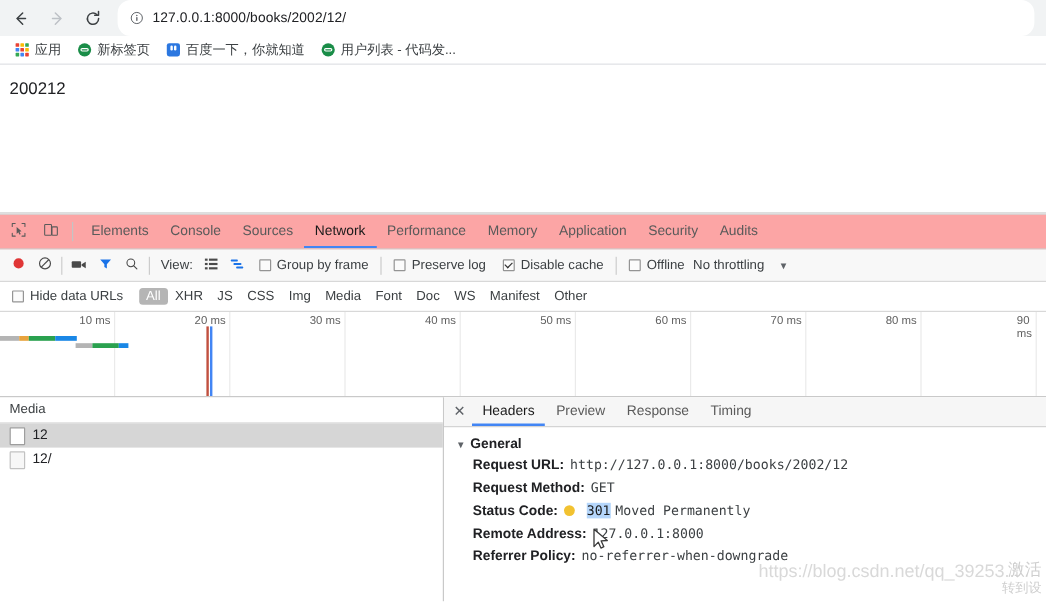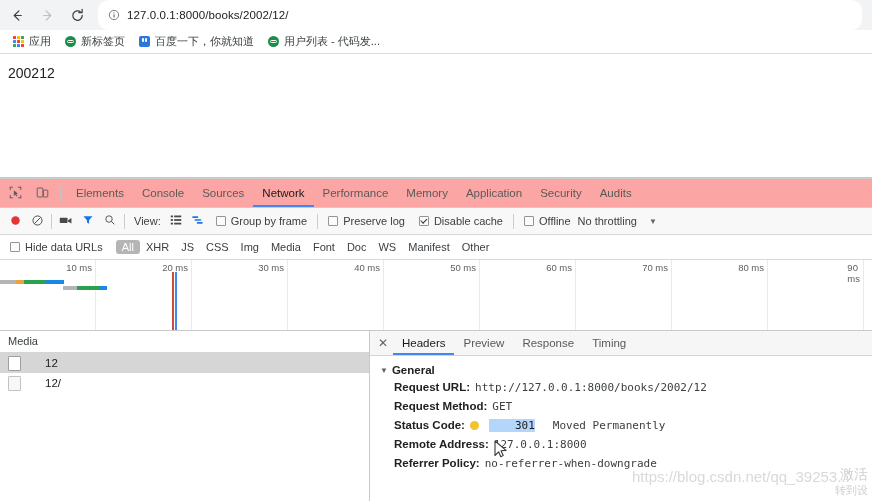--- a/index.html
+++ b/index.html
@@ -174,21 +174,21 @@
   .pane-left {
     width: 370px; border-right: 1px solid #c9c9c9;
     background: #ffffff; box-sizing: border-box;
   }
   .name-header {
     height: 21px; line-height: 21px; padding-left: 8px;
     font-size: 11px; color: #3c4043;
     border-bottom: 1px solid #d4d4d4; background: #ffffff;
   }
   .req-row {
-    height: 20px; display: flex; align-items: center; gap: 24px;
+    height: 20px; display: flex; align-items: center; gap: 6px;
     padding-left: 8px; font-size: 11.5px; color: #202124;
   }
   .req-row.selected { background: #d6d6d6; }
   .doc-ico {
     width: 11px; height: 13px; border: 1px solid #9e9e9e;
     background: #ffffff; border-radius: 1px; flex: none;
   }
   .doc-ico.dim { border-color: #c2c2c2; background: #f7f7f7; }
 
   .pane-right { flex: 1; background: #ffffff; position: relative; }
@@ -216,21 +216,21 @@
   .v {
     font-family: "DejaVu Sans Mono", monospace;
     font-size: 11px; color: #3c4043; margin-left: 5px;
     white-space: nowrap;
   }
   .status-dot {
     width: 9px; height: 9px; border-radius: 50%;
     background: #f2c230; display: inline-block; margin: 0 5px 0 5px;
     flex: none; align-self: center;
   }
-  .sel { background: #b5d6fb; color: #1a1a1a; padding-left: 26px; }
+  .sel { background: #b5d6fb; color: #1a1a1a; }
 
   .cursor-arrow { position: absolute; left: 494px; top: 440px; }
 
   .watermark {
     position: absolute; left: 632px; top: 468px;
     font-size: 15px; color: #d9d9d9;
     font-family: "Liberation Sans", sans-serif;
     white-space: nowrap; pointer-events: none;
   }
   .activate {
@@ -526,21 +526,21 @@
 
           <div class="kv">
             <span class="k">Request Method:</span>
             <span class="v">GET</span>
           </div>
 
           <div class="kv">
             <span class="k">Status Code:</span>
             <span class="status-dot"></span>
             <span class="v sel">301</span>
-            <span class="v" style="margin-left:18px;text-align:center;">Moved Permanently</span>
+            <span class="v" style="margin-left:4px;text-align:center;">Moved Permanently</span>
           </div>
 
           <div class="kv">
             <span class="k">Remote Address:</span>
             <span class="v">127.0.0.1:8000</span>
           </div>
 
           <div class="kv">
             <span class="k">Referrer Policy:</span>
             <span class="v">no-referrer-when-downgrade</span>

